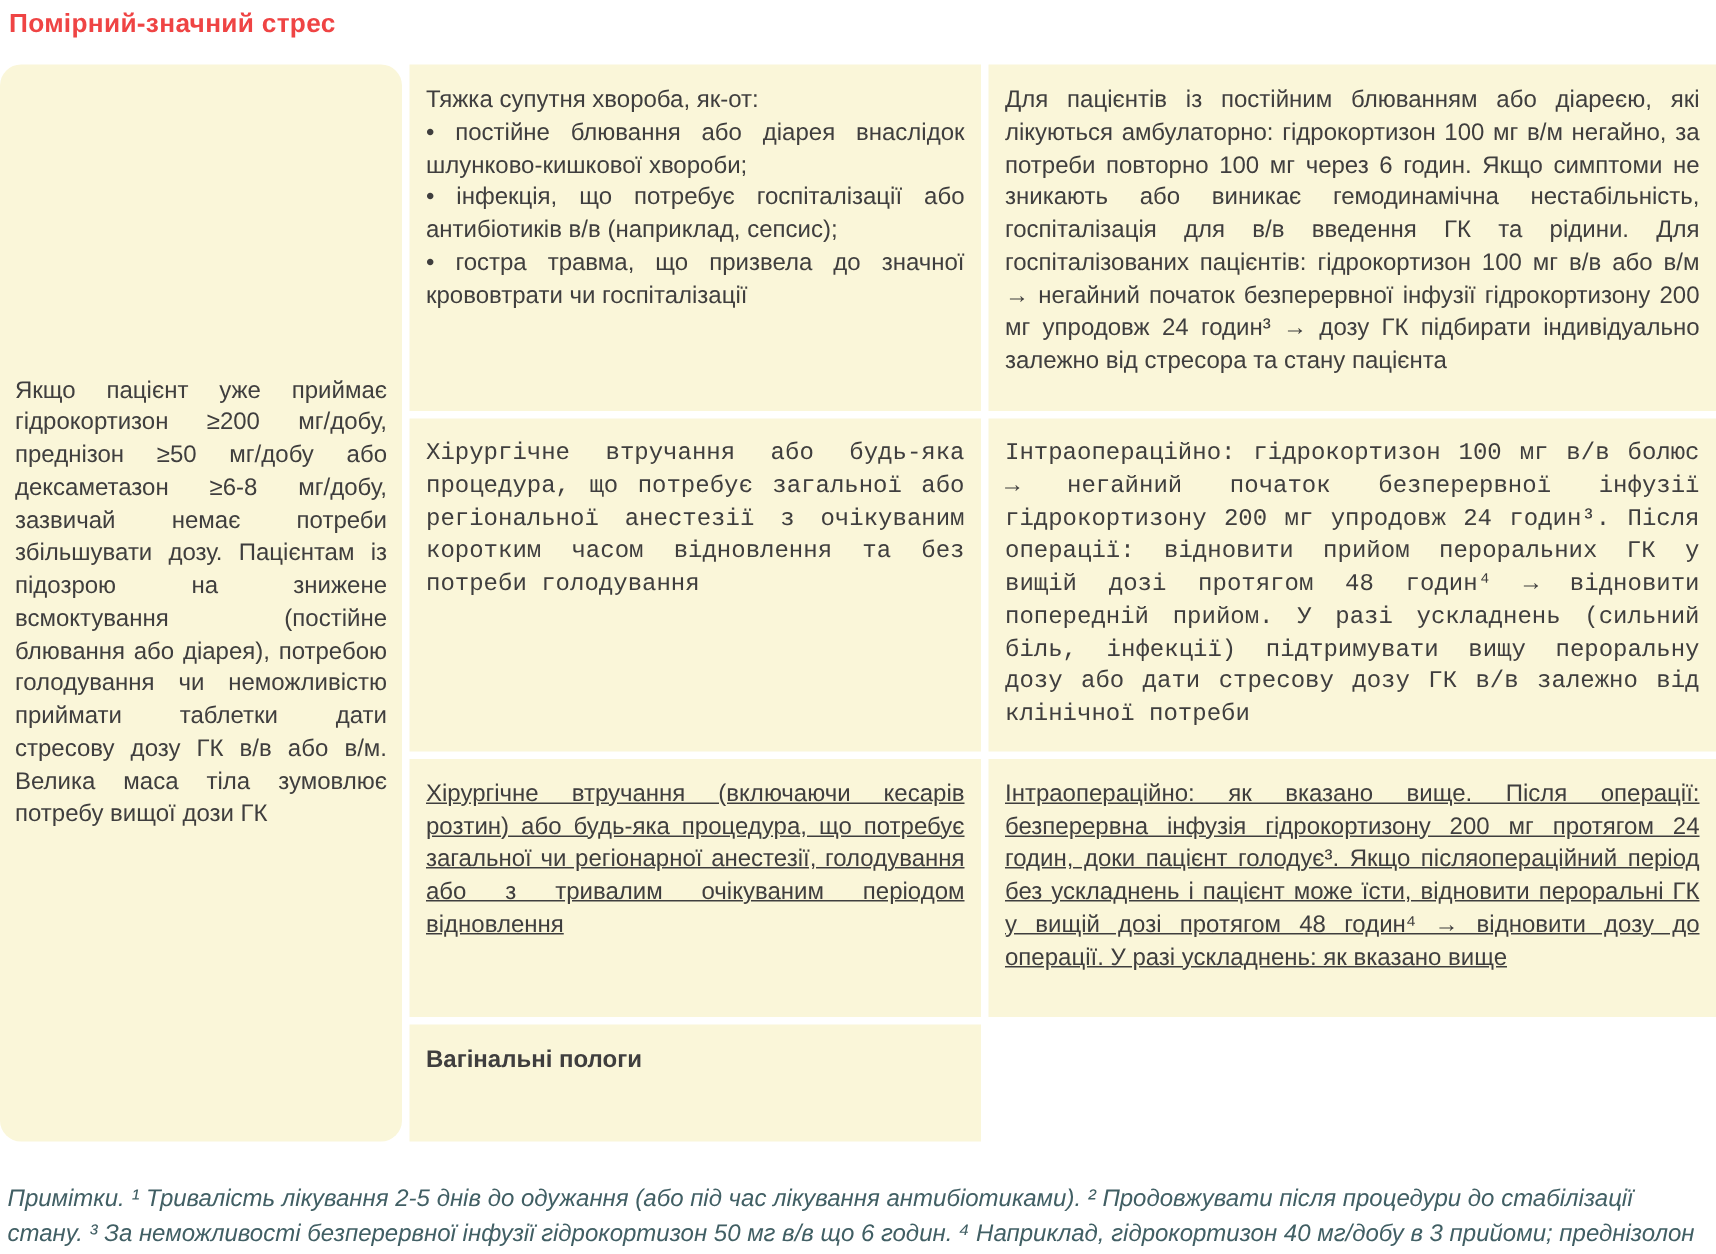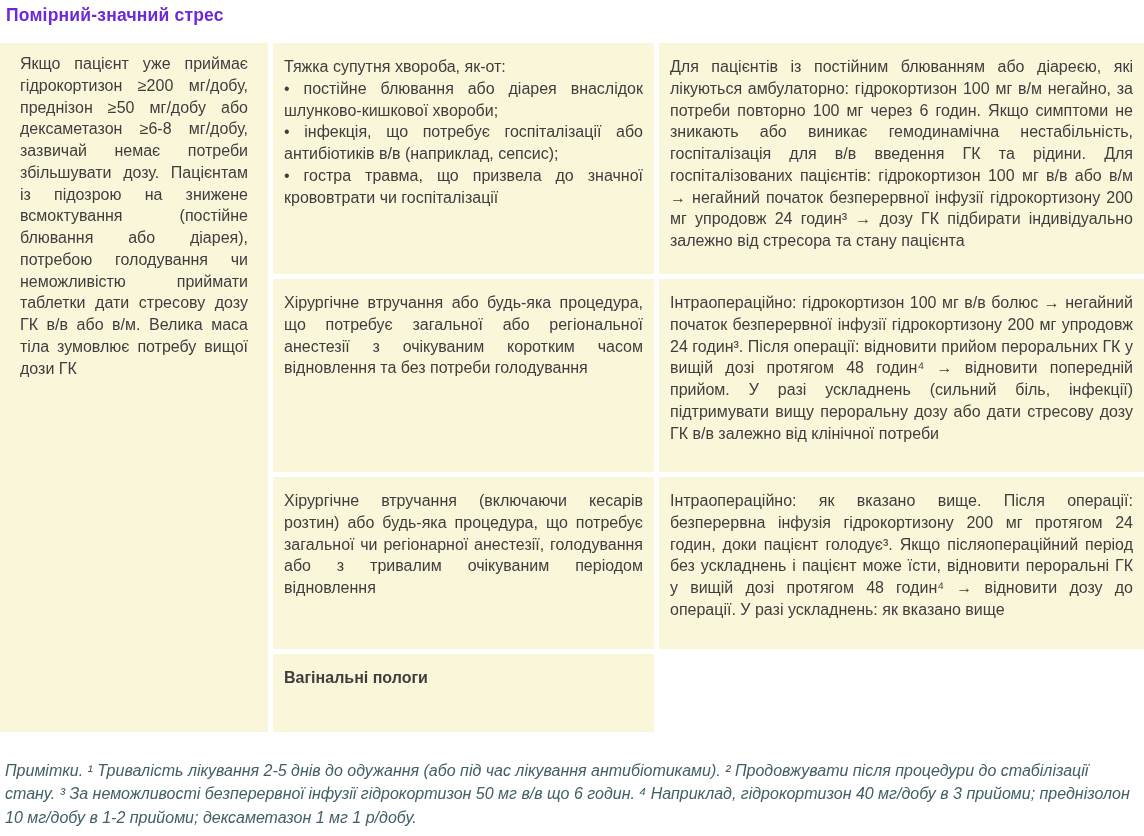--- a/index.html
+++ b/index.html
@@ -12,21 +12,21 @@
     width: 1144px;
     min-height: 836px;
     box-sizing: border-box;
     padding-top: 5px;
     background: #ffffff;
   }
   .doc-title {
     margin: 0 0 17px 6px;
     font-size: 17.5px;
     font-weight: 700;
-    color: #6d28d9;
+    color: #ef4444;
     letter-spacing: 0.2px;
   }
   .stress-grid {
     display: grid;
     width: 1144px;
     box-sizing: border-box;
     grid-template-columns: 268px 381px 1fr;
     grid-template-rows: minmax(231px, auto) minmax(193px, auto) minmax(172px, auto) minmax(78px, auto);
     gap: 5px;
     background: #ffffff;
@@ -38,28 +38,29 @@
     line-height: 1.36;
     padding: 13px 11px;
     box-sizing: border-box;
     text-align: justify;
   }
   .cell p { margin: 0; }
   .cell-left {
     grid-column: 1;
     grid-row: 1 / 5;
     display: flex;
-    align-items: flex-start;
-    padding: 10px 20px;
+    align-items: center;
+    padding: 10px 10px;
+    border-radius: 14px;
   }
   .col-situation { grid-column: 2; }
   .col-management { grid-column: 3; }
   .row-1 { grid-row: 1; }
-  .row-2 { grid-row: 2; }
-  .row-3 { grid-row: 3; }
+  .row-2 { grid-row: 2; font-family: Liberation Mono, monospace; }
+  .row-3 { grid-row: 3; text-decoration: underline; }
   .row-4 { grid-row: 4; font-weight: bold; }
   .pre-lines { white-space: pre-line; }
   .footnotes {
     margin: 27px 6px 0 5px;
     font-style: italic;
     font-size: 16px;
     line-height: 1.46;
     color: #415f64;
     text-align: left;
   }

